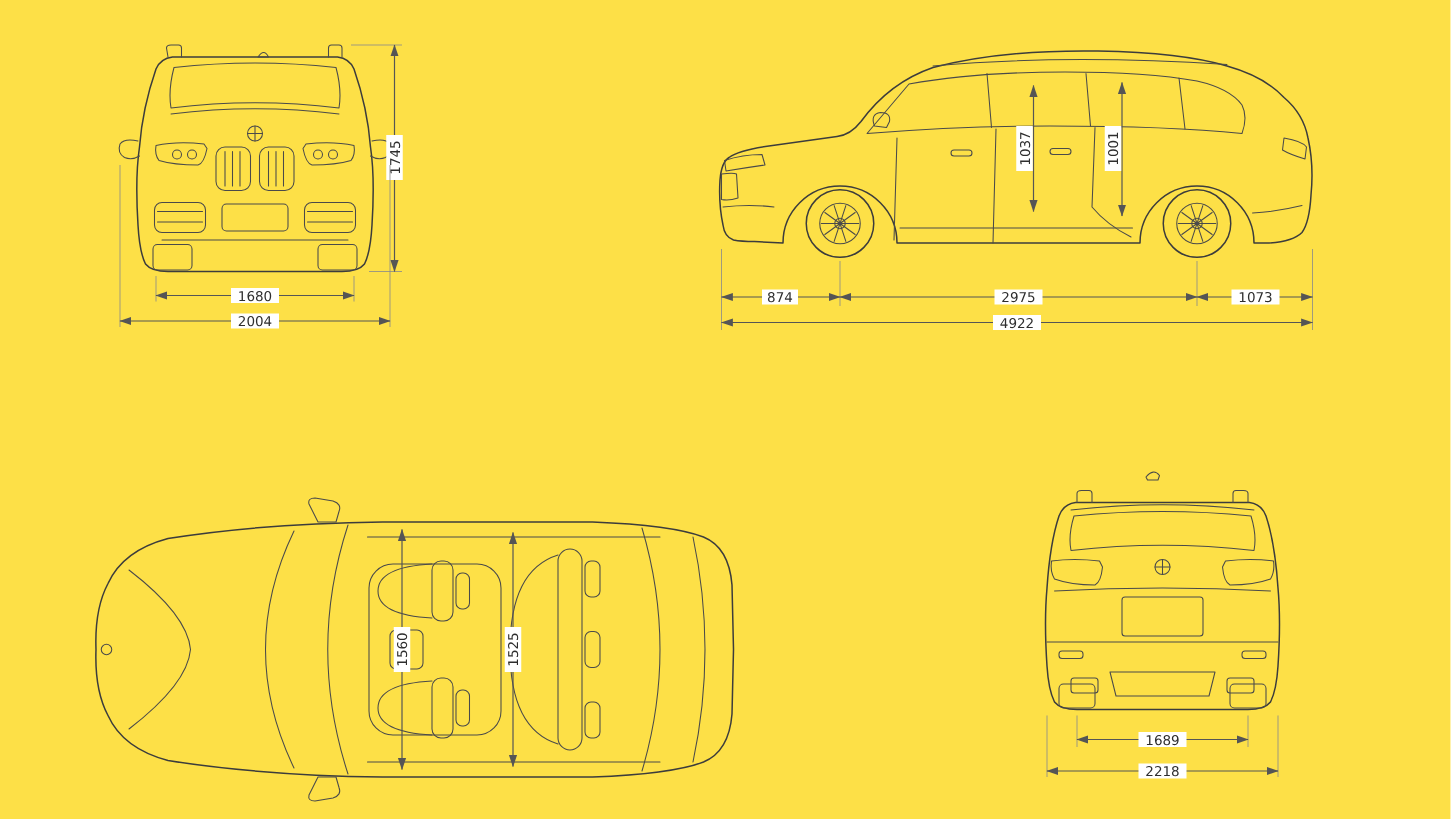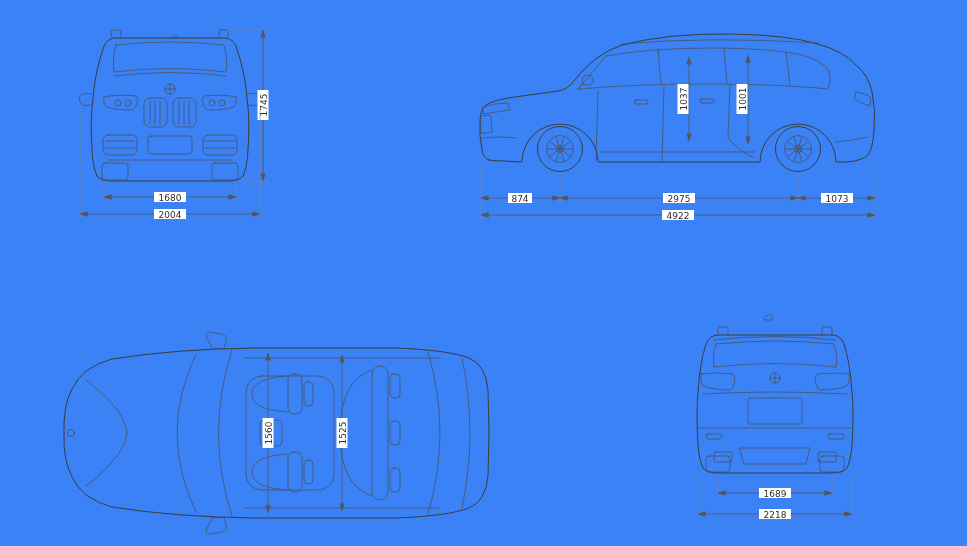--- a/index.html
+++ b/index.html
@@ -5,21 +5,21 @@
   html, body {
     margin: 0;
     padding: 0;
     background: #ffffff;
     font-family: "DejaVu Sans", sans-serif;
   }
   .canvas {
     position: relative;
     width: 967px;
     height: 546px;
-    background: #3b82f6;
+    background: #fde047;
     overflow: hidden;
   }
   svg { display: block; }
   .car        { fill: none; stroke: #3c3c3c; stroke-width: 1;   stroke-linecap: round; stroke-linejoin: round; }
   .car-thin   { fill: none; stroke: #4a4a4a; stroke-width: 0.7; stroke-linecap: round; stroke-linejoin: round; }
   .dim-line   { fill: none; stroke: #555555; stroke-width: 0.8; }
   .ext-line   { fill: none; stroke: #8a8a8a; stroke-width: 0.55; }
   .dim-label  { font-family: "DejaVu Sans", sans-serif; font-size: 9px; fill: #2e2e2e; }
   .label-bg   { fill: #ffffff; stroke: none; }
 </style>

